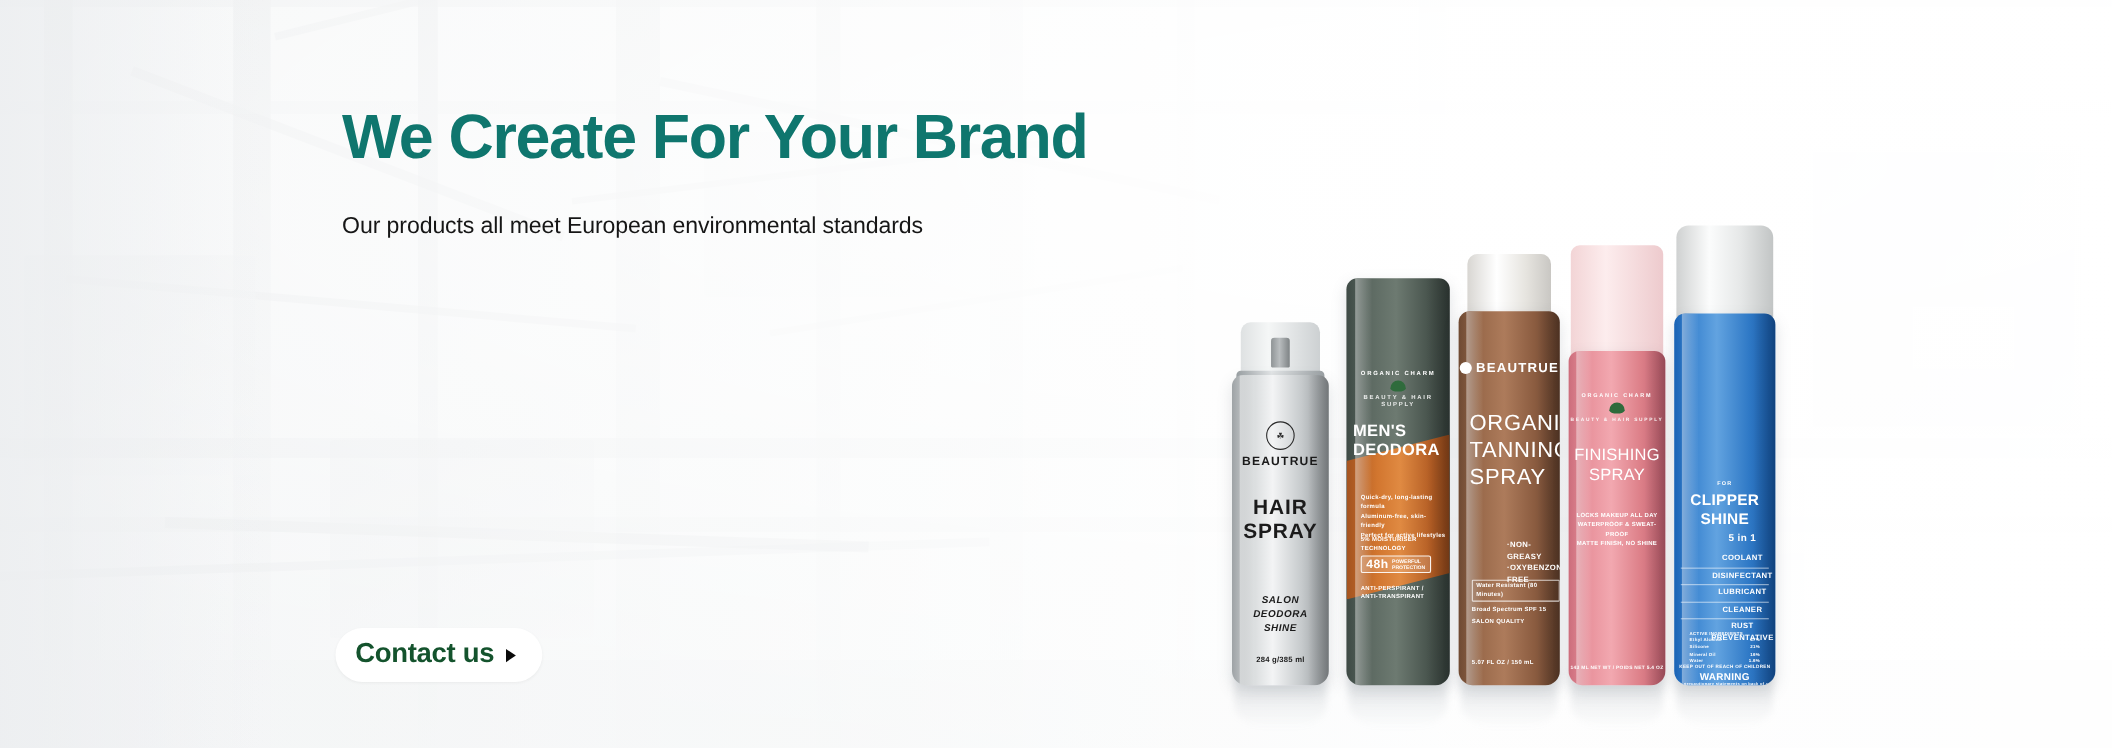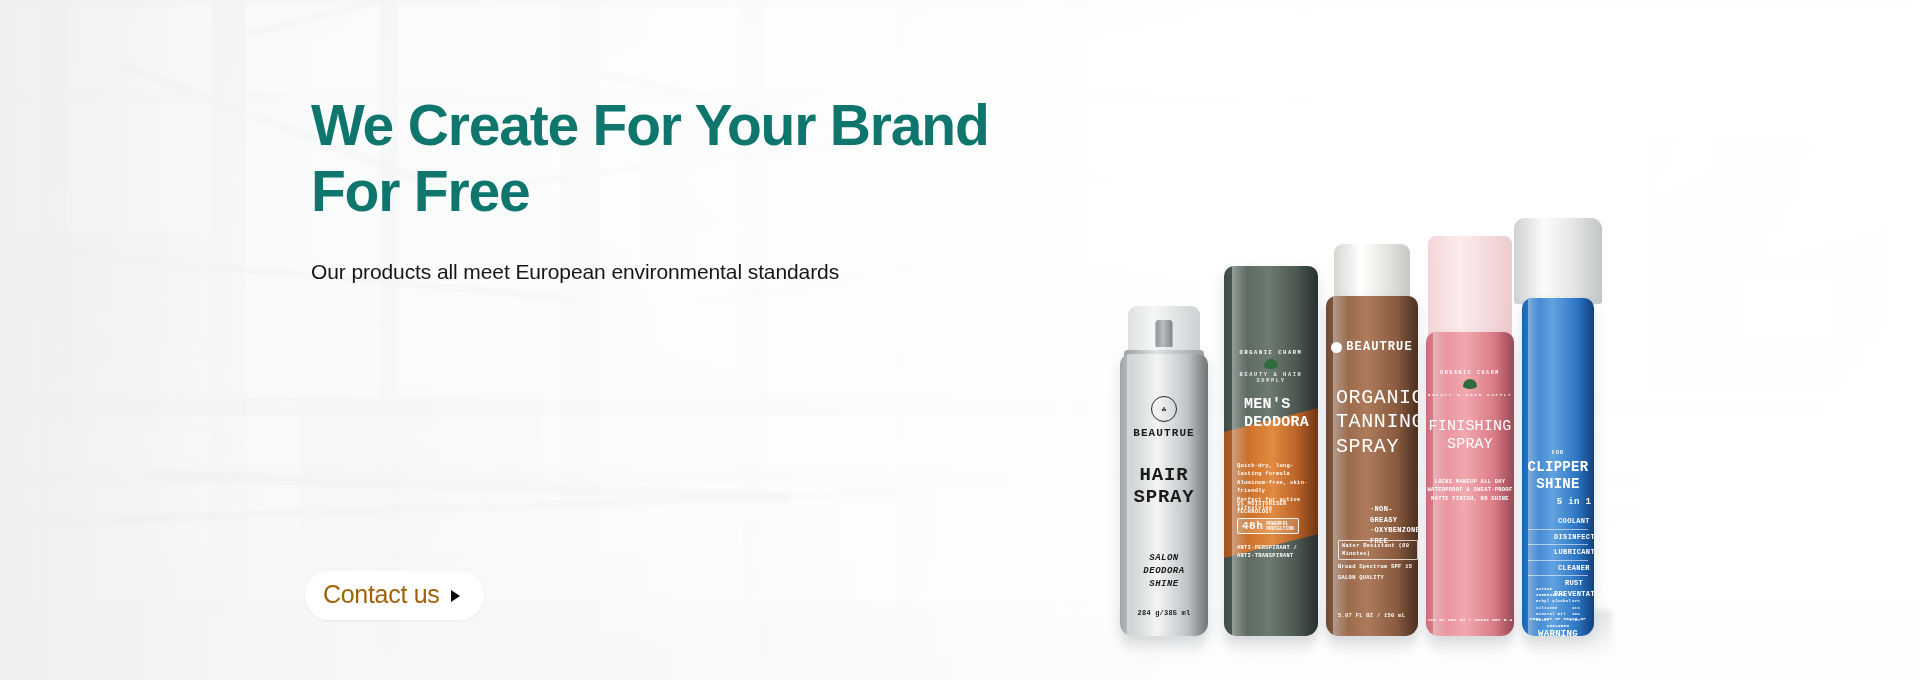--- a/index.html
+++ b/index.html
@@ -95,26 +95,26 @@
   .cta {
     position:absolute; left:305px; top:571px;
     display:inline-flex; align-items:center; gap:11px;
     background:#ffffff;
     padding:9px 24px 11px 18px;
     border-radius:26px;
     box-shadow:0 1px 3px rgba(0,0,0,.05);
     cursor:pointer;
     white-space:nowrap;
   }
-  .cta-label { font-size:25px; font-weight:400; letter-spacing:-0.3px; color:#a16207; }
+  .cta-label { font-size:25px; font-weight:700; letter-spacing:-0.3px; color:#14532d; }
   .cta-arrow { width:0;height:0;border-left:9px solid #0a0a0a;border-top:6px solid transparent;border-bottom:6px solid transparent; margin-top:2px;}
 
   
   .products { position:absolute; left:1120px; top:190px; width:560px; height:450px; }
-  .bottle { position:absolute; bottom:4px;font-family:Liberation Mono, monospace; }
+  .bottle { position:absolute; bottom:17px; }
   .body-c {
     position:absolute; left:0; right:0; bottom:0;
     border-radius:10px 10px 13px 13px;
     overflow:hidden;
     box-shadow:0 6px 14px rgba(90,100,110,.18);
   }
   .cap { position:absolute; left:50%; transform:translateX(-50%); border-radius:9px 9px 4px 4px; }
   .lbl { position:absolute; left:0; right:0; text-align:center; color:#fff; }
   .shine {
     position:absolute; top:0; bottom:0; left:8%; width:16%;
@@ -156,21 +156,21 @@
     background:linear-gradient(90deg,#6f4a33 0%,#9a6a4b 22%,#ad7b5b 45%,#8b5c40 75%,#5f3d2a 100%); }
 
   
   #b4 { left:306px; width:88px; height:400px; }
   #b4 .cap { top:0; width:84px; height:106px; border-radius:8px 8px 2px 2px;
     background:linear-gradient(90deg,rgba(238,196,198,.72),rgba(252,232,233,.80) 38%,rgba(230,180,184,.70)); }
   #b4 .body-c { top:96px; height:304px;
     background:linear-gradient(90deg,#cc6d7c 0%,#e8919b 20%,#f2a8b0 44%,#dd8089 74%,#bd5d6d 100%); }
 
   
-  #b5 { left:402px; width:72px; height:418px; }
+  #b5 { left:402px; width:92px; height:418px; }
   #b5 .cap { top:0; width:88px; height:86px; border-radius:11px 11px 3px 3px;
     background:linear-gradient(90deg,#cfd1d1,#fbfcfc 34%,#e6e8e8 66%,#c2c5c5); }
   #b5 .body-c { top:80px; height:338px;
     background:linear-gradient(90deg,#1a63b5 0%,#3a84d0 18%,#62a3e0 42%,#2f79c6 74%,#14529c 100%); }
 
   
   .brandmark { display:flex; align-items:center; justify-content:center; gap:4px; }
   .logo-circle {
     width:26px;height:26px;border-radius:50%;
     border:1.6px solid rgba(255,255,255,.92);
@@ -252,21 +252,20 @@
 
     <div class="bg-bands"></div>
     <div class="bg-panel-blue"></div>
     <div class="bg-wash"></div>
     <div class="bg-leftfade"></div>
   </div>
 
   <div class="copy">
     <div class="headline">
       <div>We Create For Your Brand</div>
-      <div>For Free</div>
     </div>
     <div class="note">Our products all meet European environmental standards</div>
   </div>
 
   <div class="cta">
     <span class="cta-label">Contact us</span>
     <span class="cta-arrow"></span>
   </div>
 
   <div class="reflections">
@@ -316,21 +315,21 @@
         <div class="orange"></div>
         <div class="shine"></div>
         <div class="shade"></div>
 
         <div class="lbl" style="top:84px;">
           <div class="t-arc">ORGANIC CHARM</div>
           <div class="leaf" style="margin-top:3px;"></div>
           <div class="t-arc" style="margin-top:3px;opacity:.85;">BEAUTY &amp; HAIR SUPPLY</div>
         </div>
 
-        <div class="lbl" style="top:130px;text-align:left;padding-left:20px;">
+        <div class="lbl" style="top:130px;text-align:left;padding-left:6px;">
           <div class="t-mid" style="font-size:15px;">MEN'S</div>
           <div class="t-mid" style="font-size:15px;">DEODORA</div>
         </div>
 
         <div class="lbl" style="top:196px;text-align:left;padding-left:13px;">
           <div class="t-xs">Quick-dry, long-lasting formula</div>
           <div class="t-xs">Aluminum-free, skin-friendly</div>
           <div class="t-xs">Perfect for active lifestyles</div>
         </div>
 

